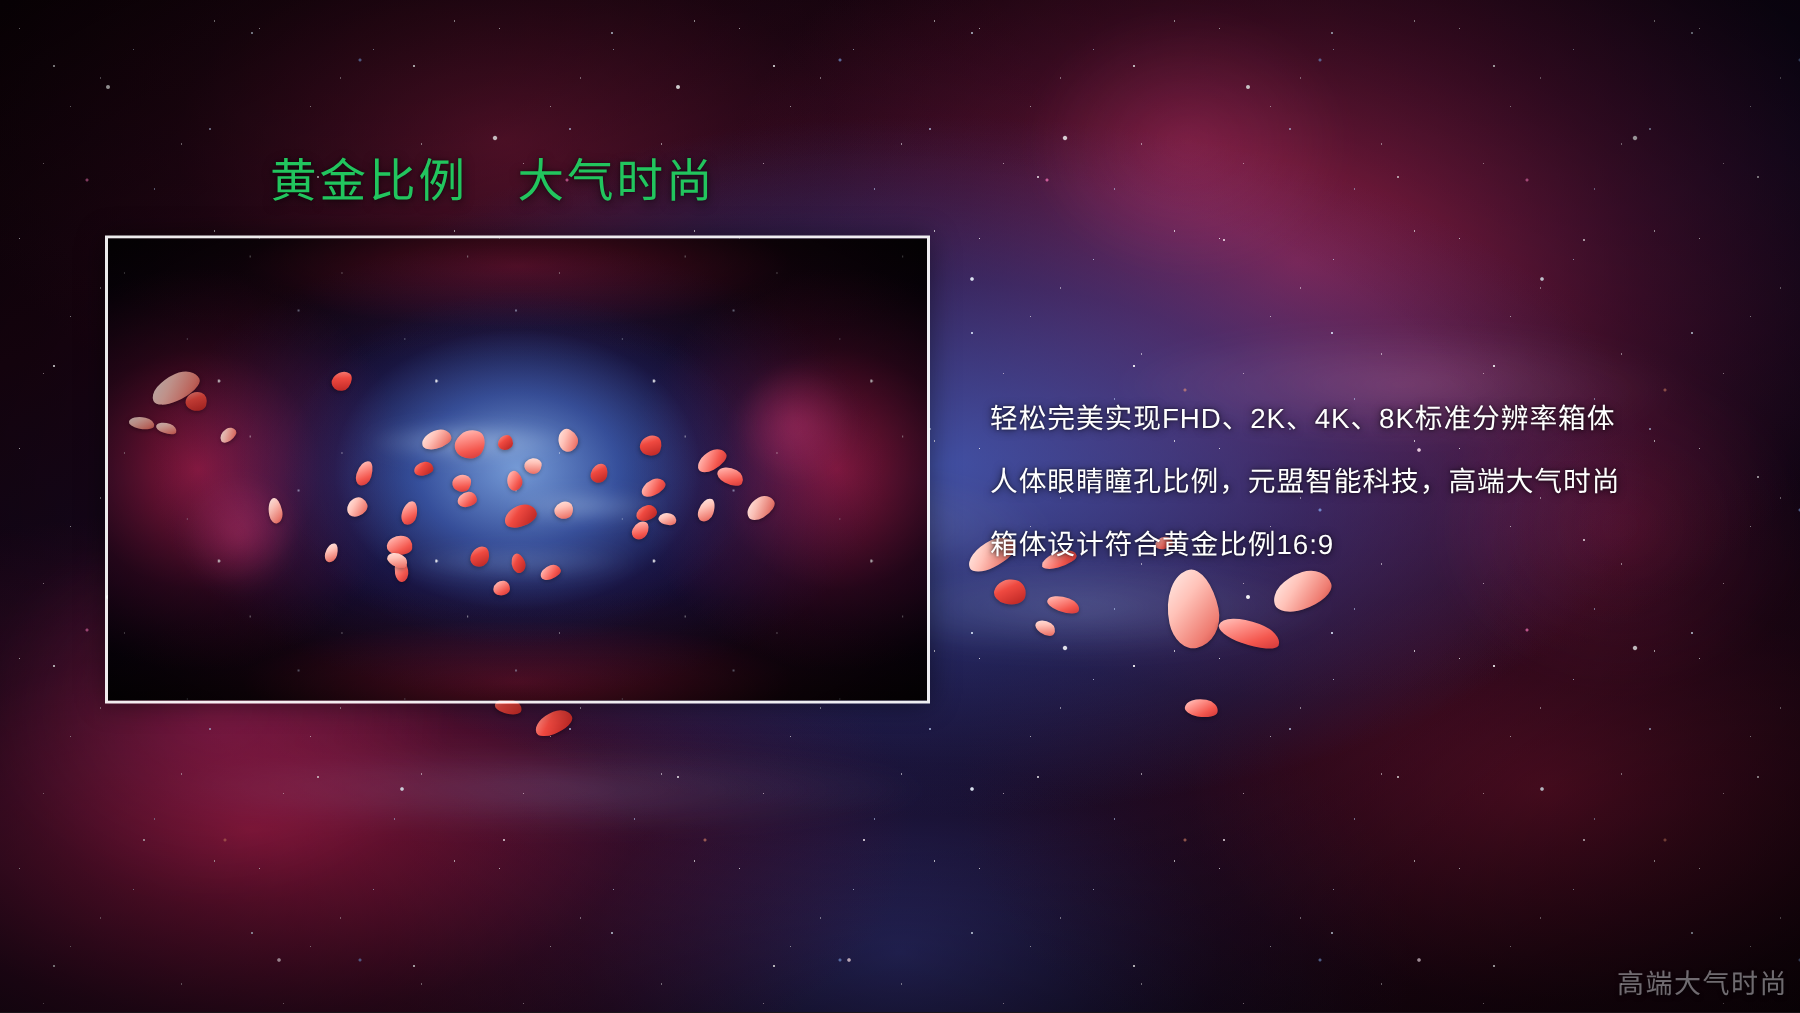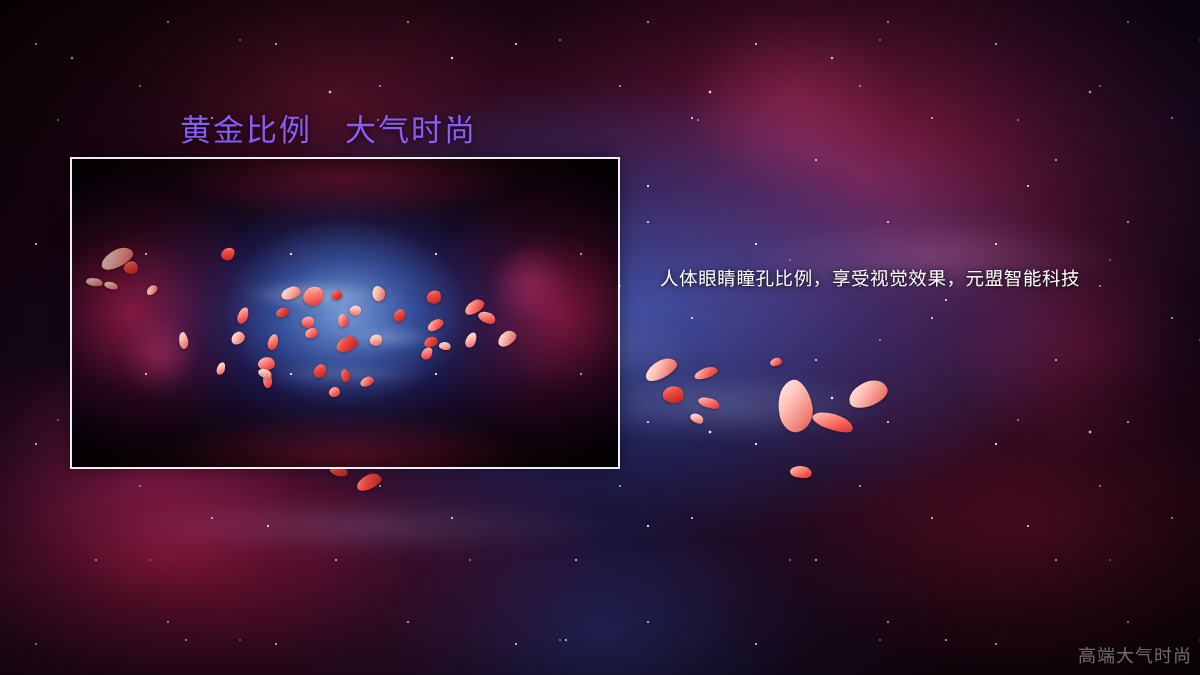--- a/index.html
+++ b/index.html
@@ -147,24 +147,24 @@
     border-radius:60% 40% 58% 42% / 62% 56% 44% 38%;
     background:linear-gradient(140deg,#ffd9d4 0%,#ff9a92 30%,#f4584f 66%,#c92f32 100%);
     box-shadow:0 1px 3px rgba(0,0,0,.35);
   }
   .petal.pale{background:linear-gradient(140deg,#fff0ec 0%,#ffc2b8 38%,#ef7d72 78%,#cf4a44 100%);}
   .petal.deep{background:linear-gradient(140deg,#ff9c92 0%,#ef4940 40%,#b3201f 100%);}
 
   
   #title{
     position:absolute;
-    left:180px; top:112px;
+    left:180px; top:102px;
     font-size:31px;
     line-height:1.25;
-    color:#8b5cf6;
+    color:#22c55e;
     letter-spacing:2px;
     font-weight:400;
     text-shadow:0 2px 7px rgba(0,0,0,.66),0 0 2px rgba(0,0,0,.5);
     white-space:pre;
   }
   #body-copy{
     position:absolute;
     left:660px; top:258px;
     width:500px;
   }
@@ -259,18 +259,20 @@
           <div class="petal pale" style="left: 145px; top: 203px; width: 8px; height: 13px; transform: rotate(14deg);"></div>
           <div class="petal pale" style="left: 74px; top: 127px; width: 12px; height: 8px; transform: rotate(-34deg);"></div>
         </div>
       <div class="inner-vig"></div>
     </div>
   </div>
 
   <div id="title">黄金比例　大气时尚</div>
 
   <div id="body-copy">
-    <div class="line">人体眼睛瞳孔比例，享受视觉效果，元盟智能科技</div>
+    <div class="line">轻松完美实现FHD、2K、4K、8K标准分辨率箱体</div>
+    <div class="line">人体眼睛瞳孔比例，元盟智能科技，高端大气时尚</div>
+    <div class="line">箱体设计符合黄金比例16:9</div>
   </div>
 
   <div id="watermark">高端大气时尚</div>
 
 </div>
 
 </body></html>

